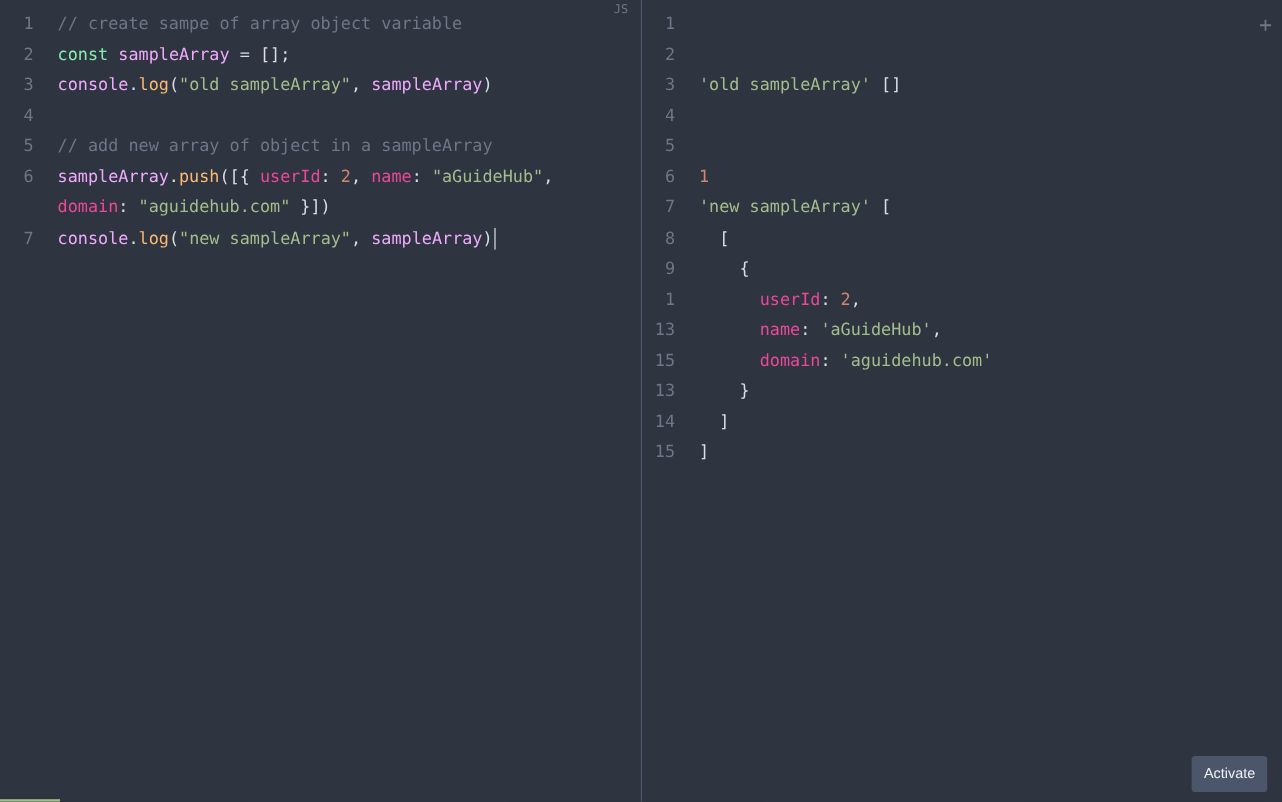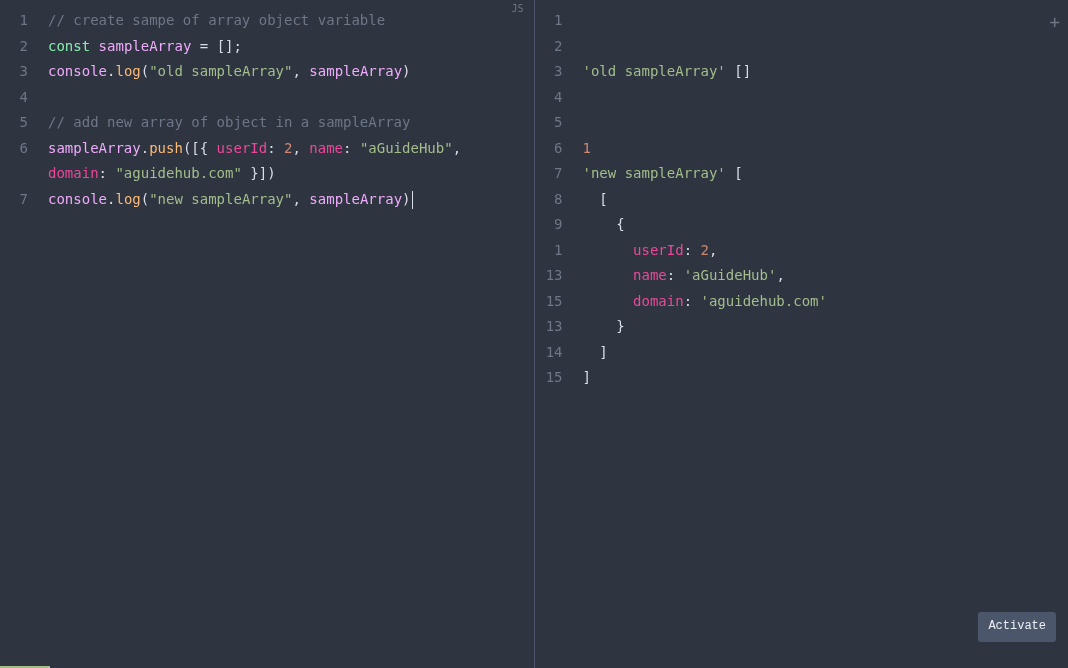--- a/index.html
+++ b/index.html
@@ -70,27 +70,27 @@
       position: absolute;
       top: 6px;
       right: 8px;
       color: #6d7787;
       font-size: 18px;
       cursor: pointer;
       user-select: none;
     }
     .activate-button {
       position: absolute;
-      bottom: 26px;
+      bottom: 8px;
       right: 12px;
       background: #4c566a;
       color: #eceff4;
       padding: 4px 10px;
       border-radius: 3px;
-      font-family: Liberation Mono, monospace;
+      font-family: Liberation Sans, sans-serif;
       font-size: 12px;
       cursor: pointer;
     }
     .bottom-bar {
       position: absolute;
       bottom: 0;
       left: 0;
       width: 50px;
       height: 2px;
       background: #a3be8c;

